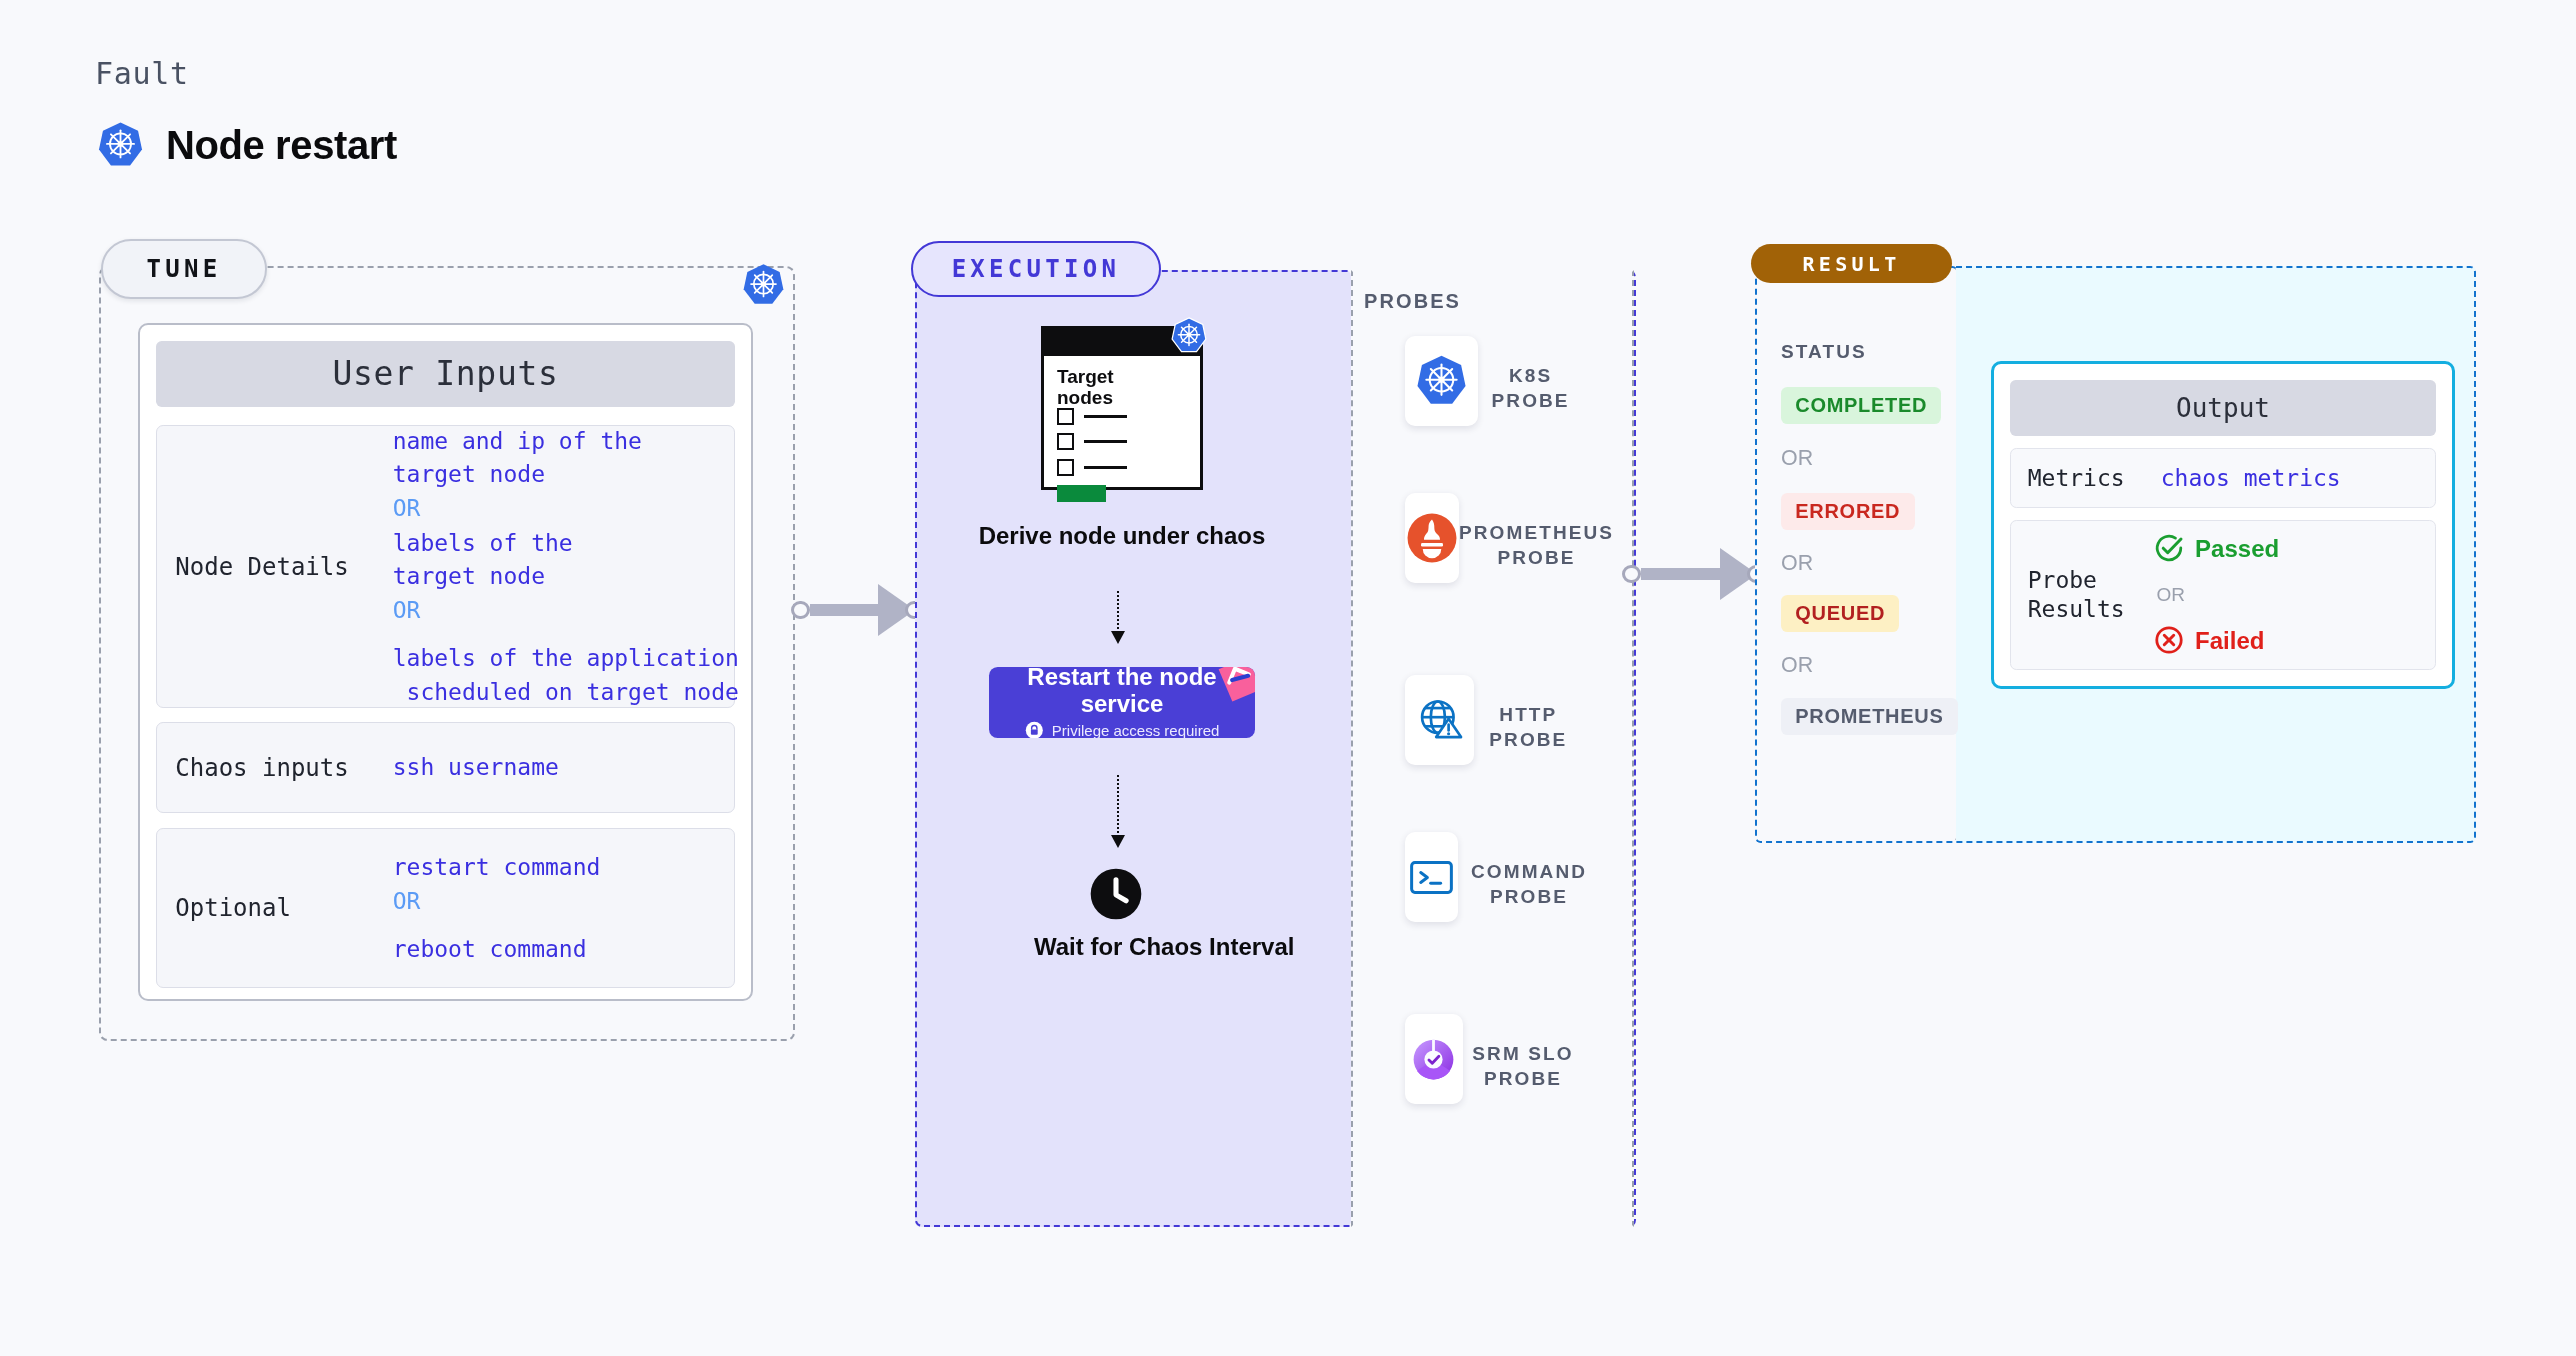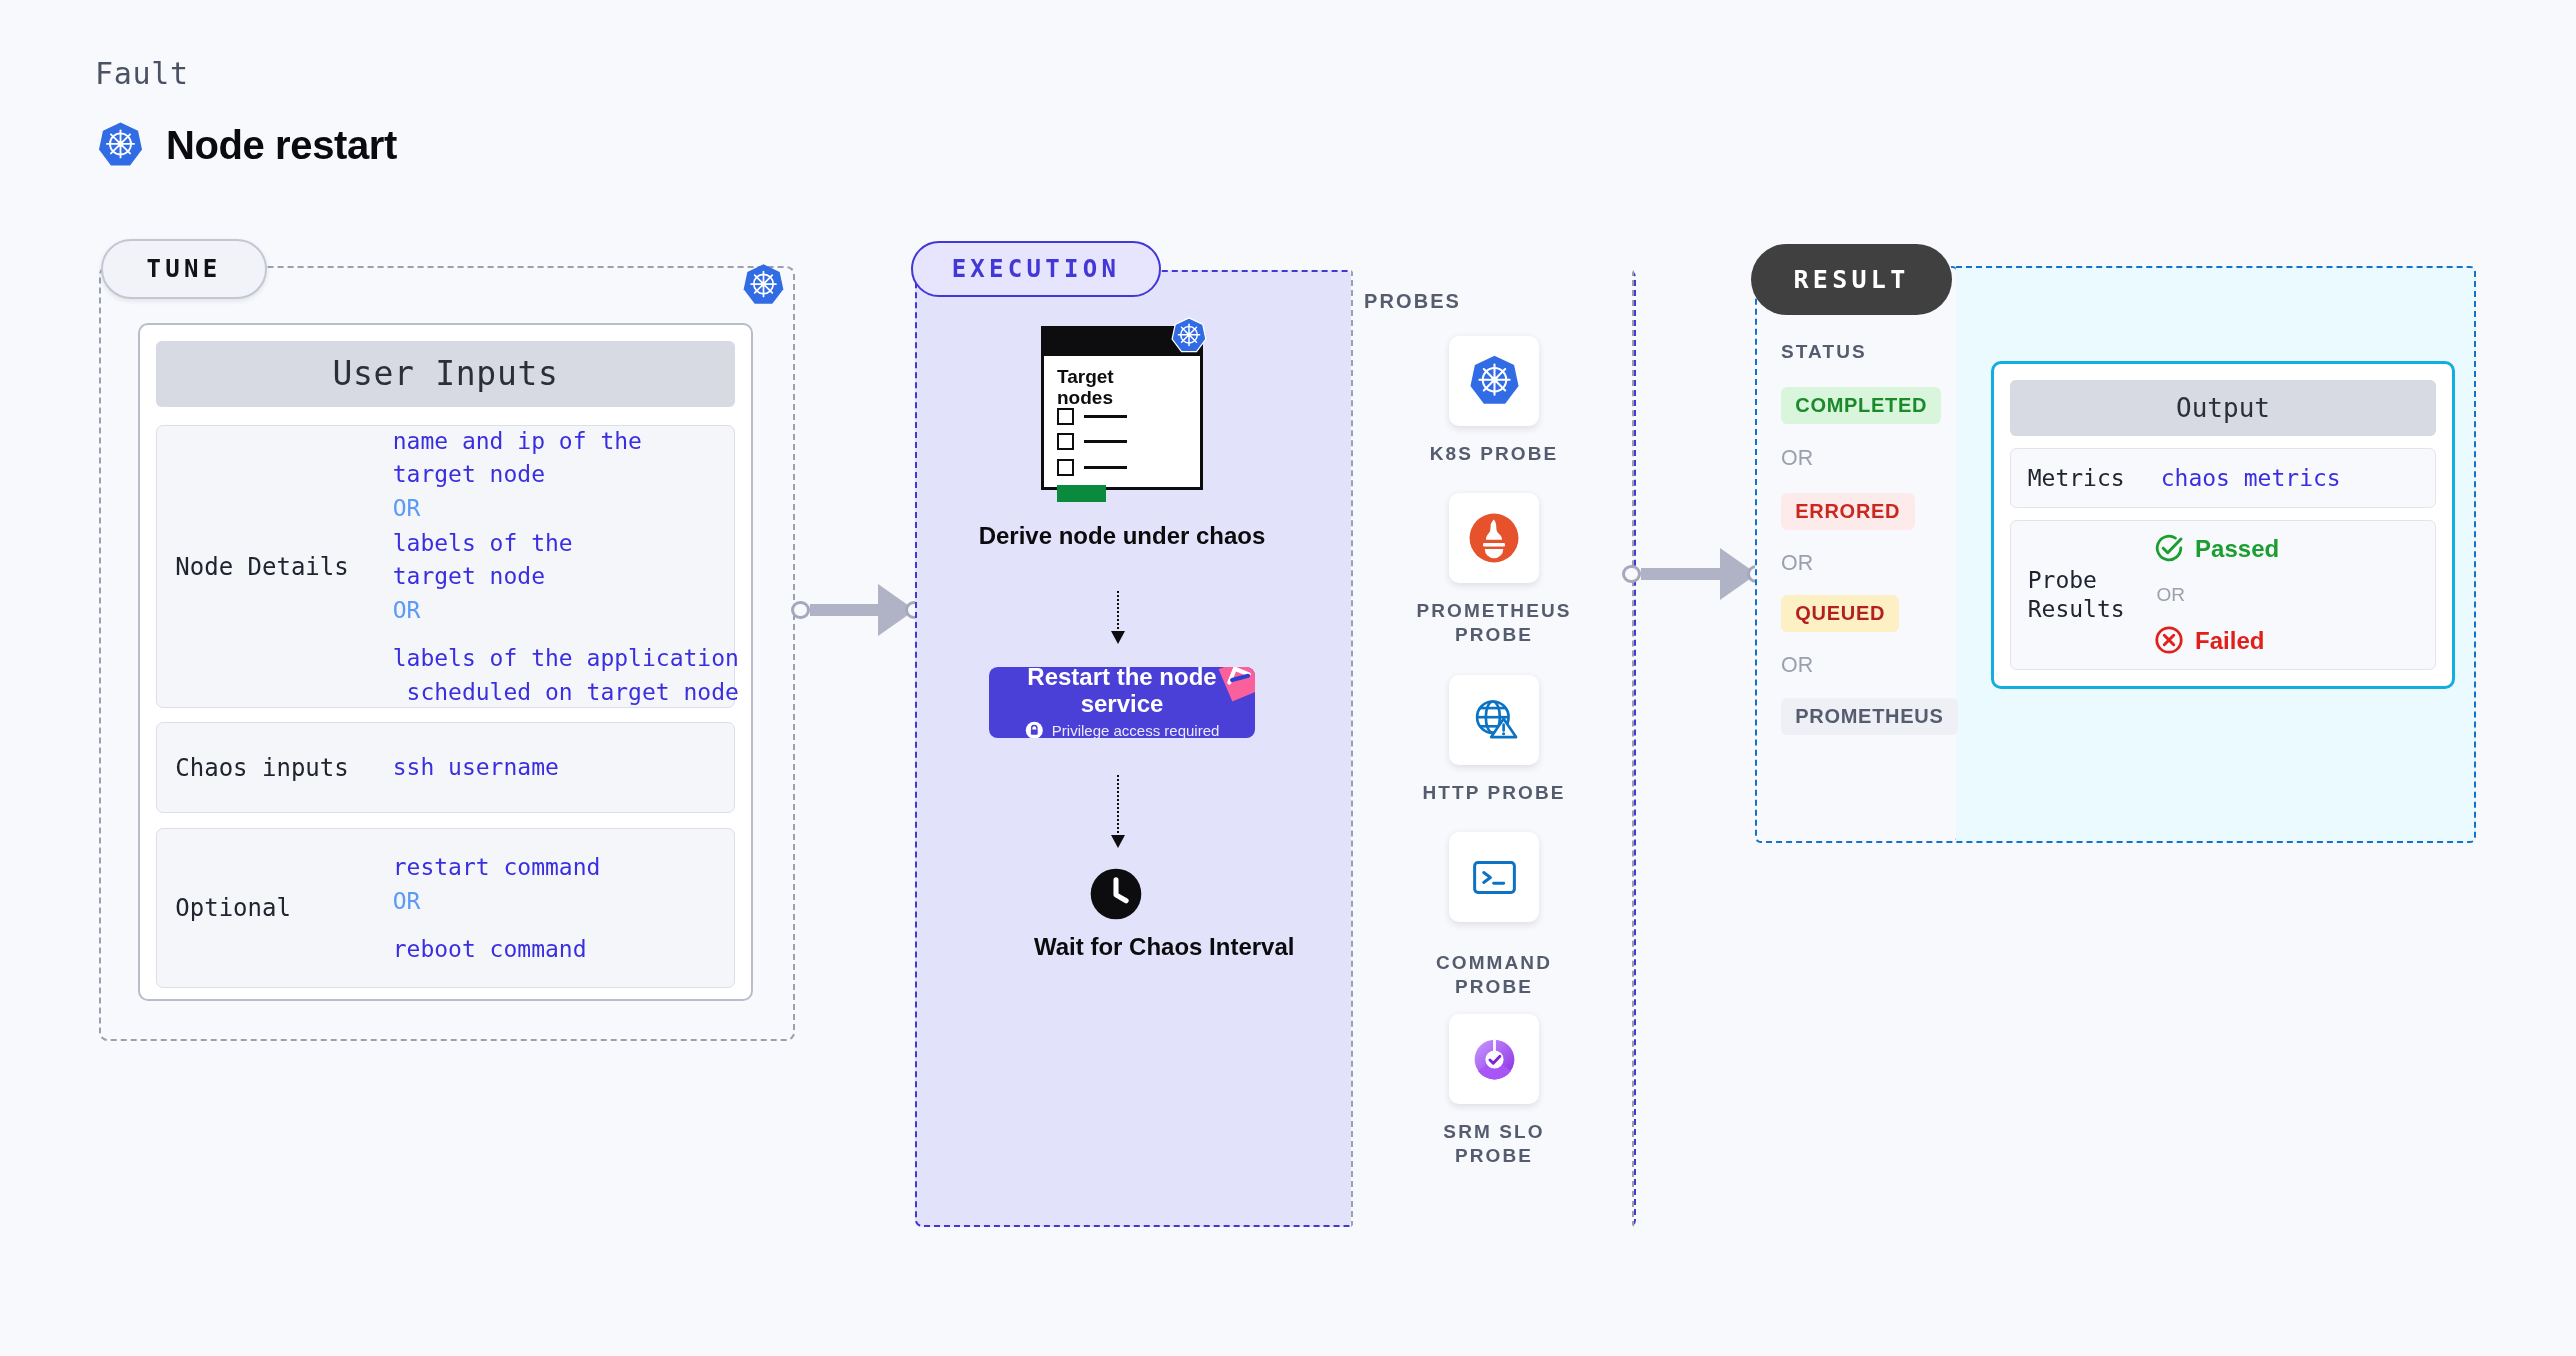--- a/index.html
+++ b/index.html
@@ -157,21 +157,21 @@
   #probes-panel {
     position: absolute; left: 1351px; top: 270px; width: 283px; height: 957px;
     border-left: 2.1px dashed #9aa0ad; border-right: 2.1px dashed #9aa0ad;
     border-top: 2.1px dashed transparent; border-bottom: 2.1px dashed transparent;
     background: #f8f9fc;
   }
   #probes-title {
     position: absolute; left: 1364px; top: 290px;
     font-size: 20px; font-weight: 700; color: #555c6e; letter-spacing: 2.1px;
   }
-  .probe { position: absolute; width: 178px; left: 1405px; display: flex; flex-direction: column; align-items: center; }
+  .probe { position: absolute; width: 178px; left: 1405px; display: flex; flex-direction: row; align-items: center; }
   .probe-tile {
     width: 90px; height: 90px; background: #ffffff; border-radius: 10px;
     box-shadow: 0 2.1px 7.9px rgba(25,30,60,.11);
     display: flex; align-items: center; justify-content: center;
   }
   .probe-label {
     margin-top: 15.7px; text-align: center;
     font-size: 19px; font-weight: 700; color: #555c6e; letter-spacing: 2.1px; line-height: 1.3;
   }
   #probe-0 { top: 336px; } #probe-1 { top: 493px; }
@@ -183,22 +183,22 @@
     position: absolute; left: 0; top: 0; width: 203px; height: 100%;
     border: 2.9px dashed #1273ce; border-right: 2.1px dashed #9aa0ad; border-radius: 5.7px;
     background: #f8f9fc;
   }
   #result-content-border {
     position: absolute; left: 201px; top: 0; width: 520px; height: 100%;
     border: 2.9px dashed #1273ce; border-left: none; border-radius: 0 5.7px 5.7px 0;
     background: #eafaff;
   }
   #result-tag {
-    left: 1751px; top: 244px; width: 201px; height: 71px;
-    background: #404040; color: #ffffff; font-size: 25px; letter-spacing: 4.3px;
+    left: 1751px; top: 244px; width: 201px; height: 39px;
+    background: #a16207; color: #ffffff; font-size: 20px; letter-spacing: 4.3px;
   }
   #status-title {
     position: absolute; left: 1781px; top: 341px;
     font-size: 19px; font-weight: 700; color: #555c6e; letter-spacing: 2.1px;
   }
   .status-badge {
     position: absolute; left: 1781px;
     display: inline-flex; align-items: center; justify-content: center;
     height: 37px; padding: 0 14.3px; border-radius: 6.4px;
     font-size: 20px; font-weight: 700; letter-spacing: 0.7px;

